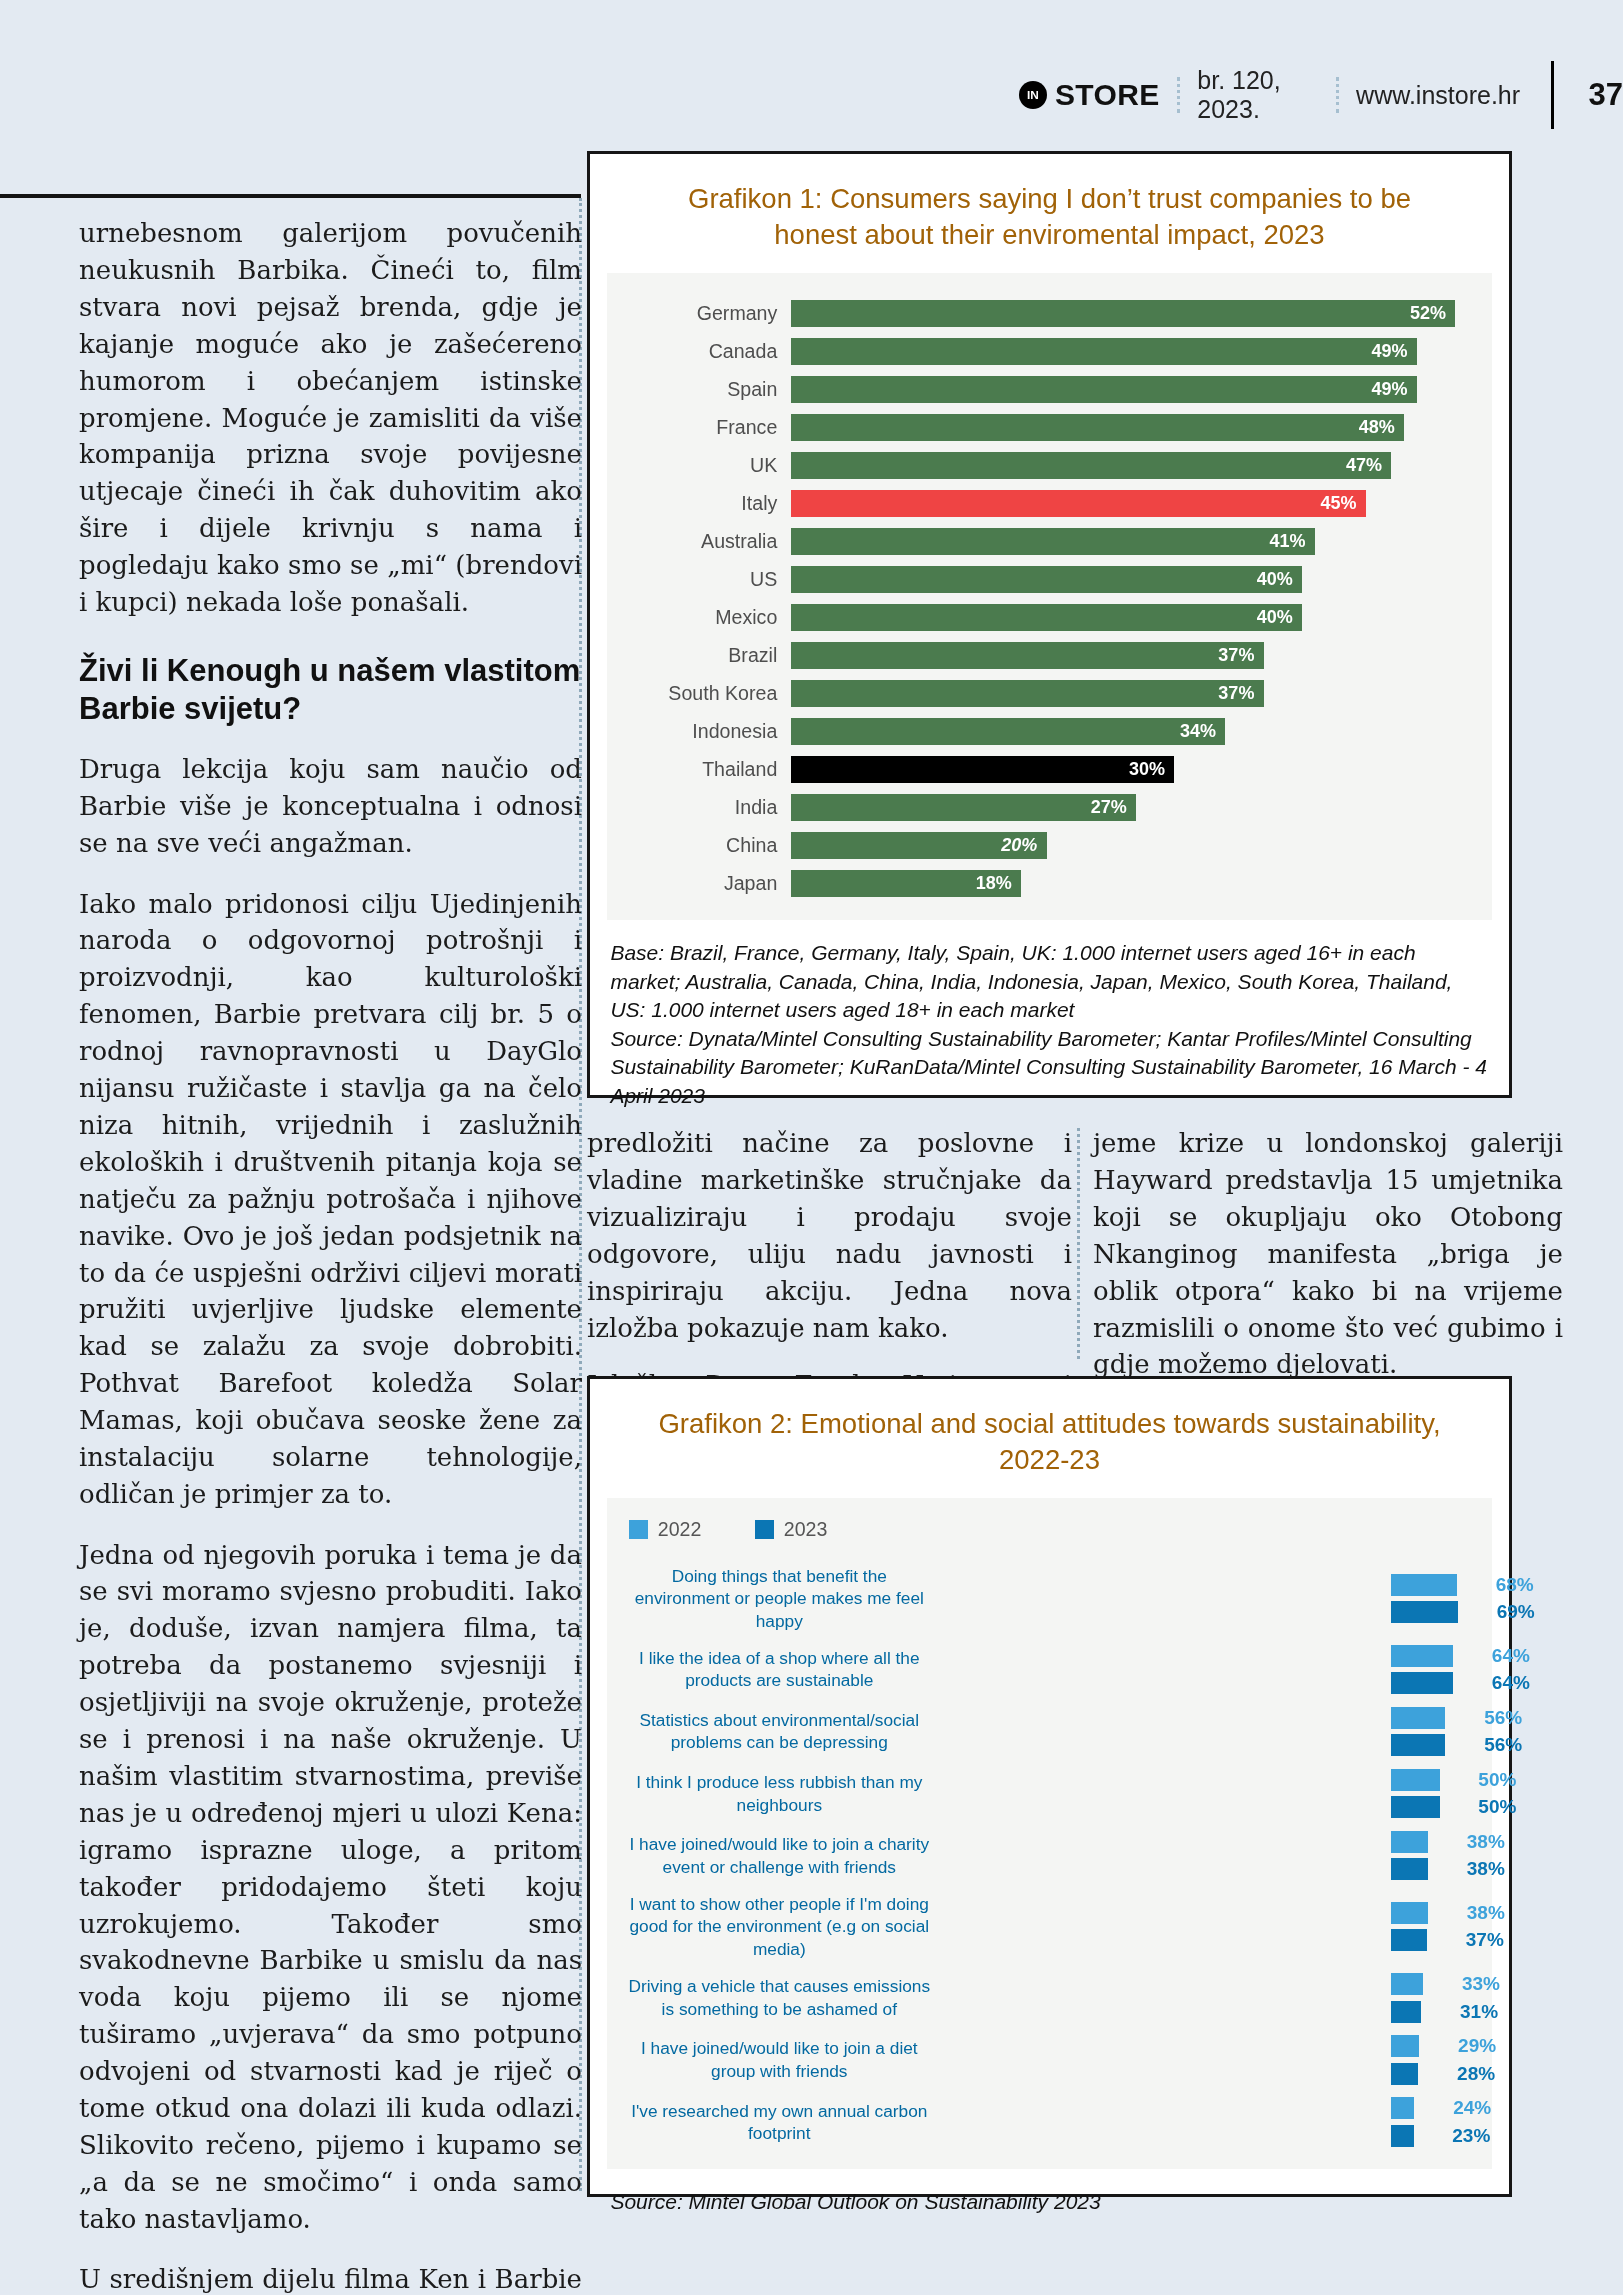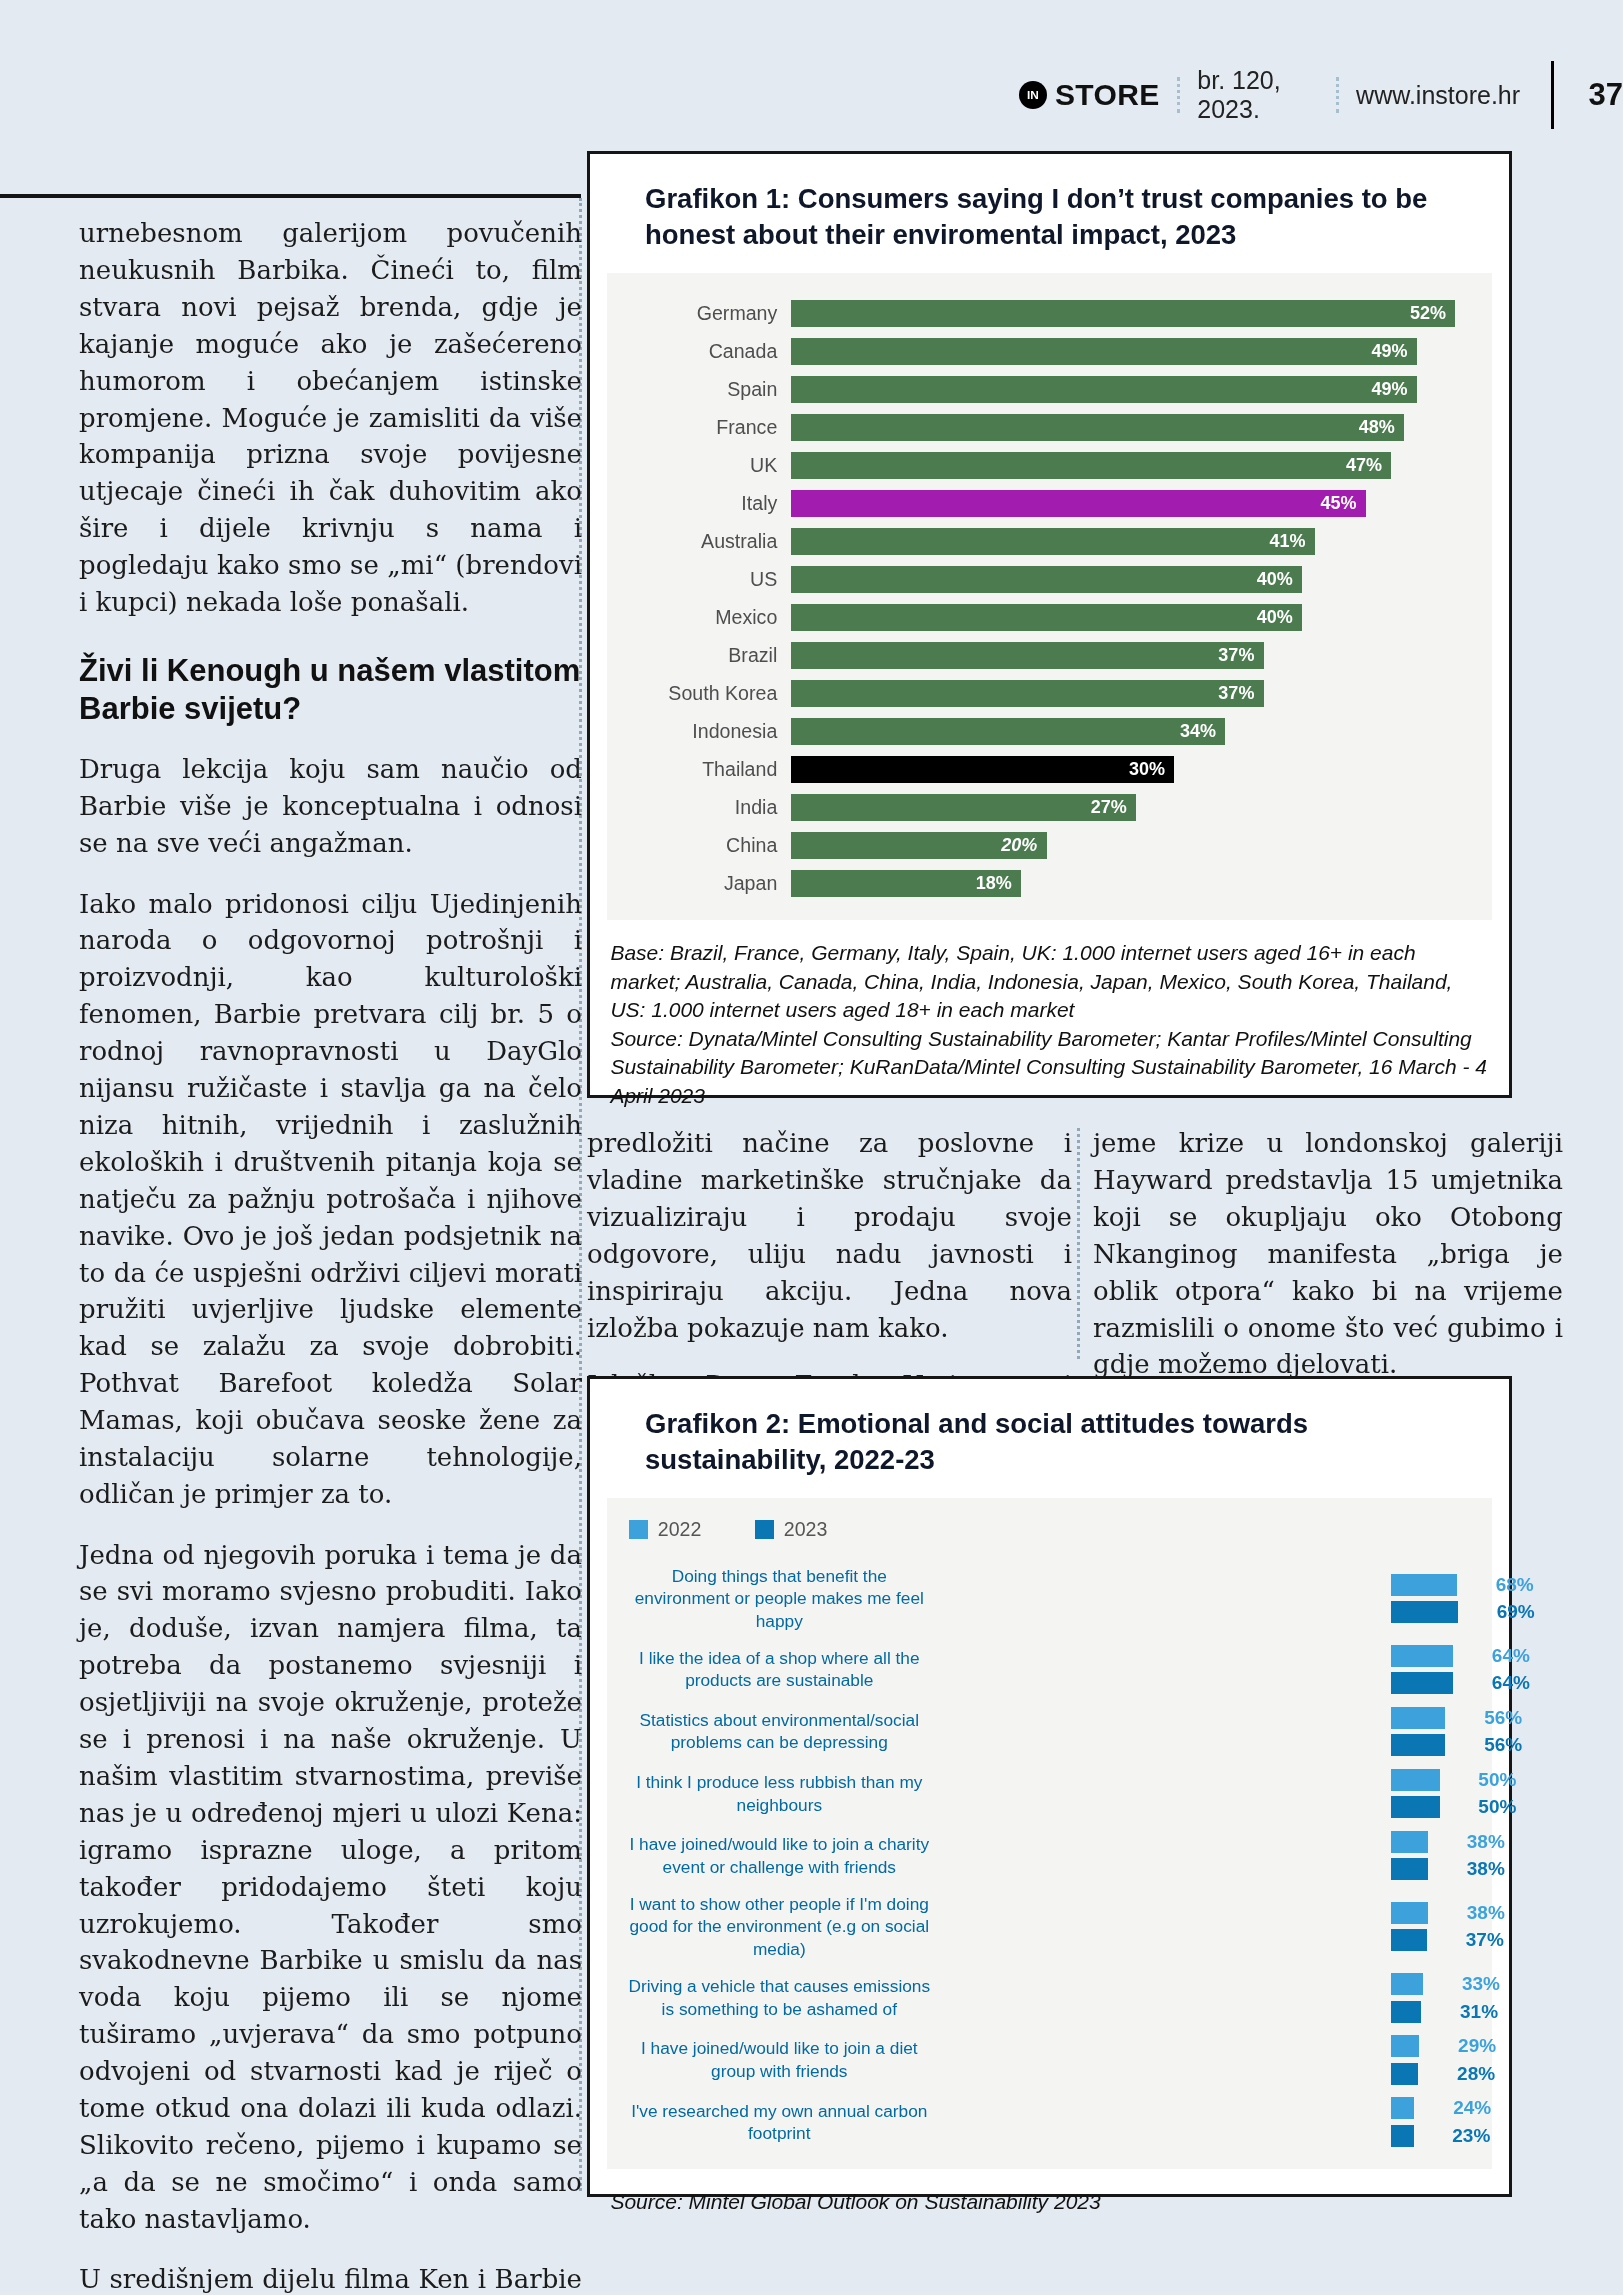--- a/index.html
+++ b/index.html
@@ -34,23 +34,23 @@
   .mid-b{position:absolute;left:1093px;top:1125px;width:470px;
          font-size:26px;line-height:1.42;text-align:justify;}
   .mid-b p{margin:0;}
   .vsep-mid{position:absolute;left:1077px;top:1128px;height:231px;border-left:3.1px dotted #8fa9ba;}
 
   
   .panel{position:absolute;left:587px;width:925px;background:#fff;
          border:3.1px solid #161616;box-sizing:border-box;}
   .panel1{top:151px;height:947px;}
   .panel2{top:1376px;height:821px;}
-  .panel-title{font-family:"Liberation Sans",sans-serif;font-weight:bold;
-               font-size:27.5px;line-height:1.32;
-               padding:27px 55px 19px;color:#0f172a;}
+  .panel-title{font-family:"Liberation Sans",sans-serif;font-weight:normal;
+               font-size:27.5px;line-height:1.32;text-align:center;
+               padding:27px 55px 19px;color:#a16207;}
   .plot{background:#f4f5f3;margin:0 17.3px;}
   .plot1{padding:27px 23.6px 23.6px 19px;}
   .plot2{padding:20.4px 23.6px 22px 19px;}
 
   
   .row1{display:flex;align-items:center;margin-bottom:11px;}
   .row1:last-child{margin-bottom:0;}
   .row1 .cat{width:151px;flex:none;text-align:right;padding-right:14px;
              font-family:"Liberation Sans",sans-serif;font-size:19.6px;color:#4e4e4e;}
   .row1 .barwrap{flex:1;}
@@ -148,21 +148,21 @@
             <div class="cat">UK</div>
             <div class="barwrap">
               <div class="bar1" style="width: 88.6792%; background: rgb(75, 123, 78);">
                 <span style="color: rgb(255, 255, 255);">47%</span>
               </div>
             </div>
           </div>
           <div class="row1">
             <div class="cat">Italy</div>
             <div class="barwrap">
-              <div class="bar1" style="width: 84.9057%; background: #a21caf;">
+              <div class="bar1" style="width: 84.9057%; background: #ef4444;">
                 <span style="color: rgb(255, 255, 255);">45%</span>
               </div>
             </div>
           </div>
           <div class="row1">
             <div class="cat">Australia</div>
             <div class="barwrap">
               <div class="bar1" style="width: 77.3585%; background: rgb(75, 123, 78);">
                 <span style="color: rgb(255, 255, 255);">41%</span>
               </div>

